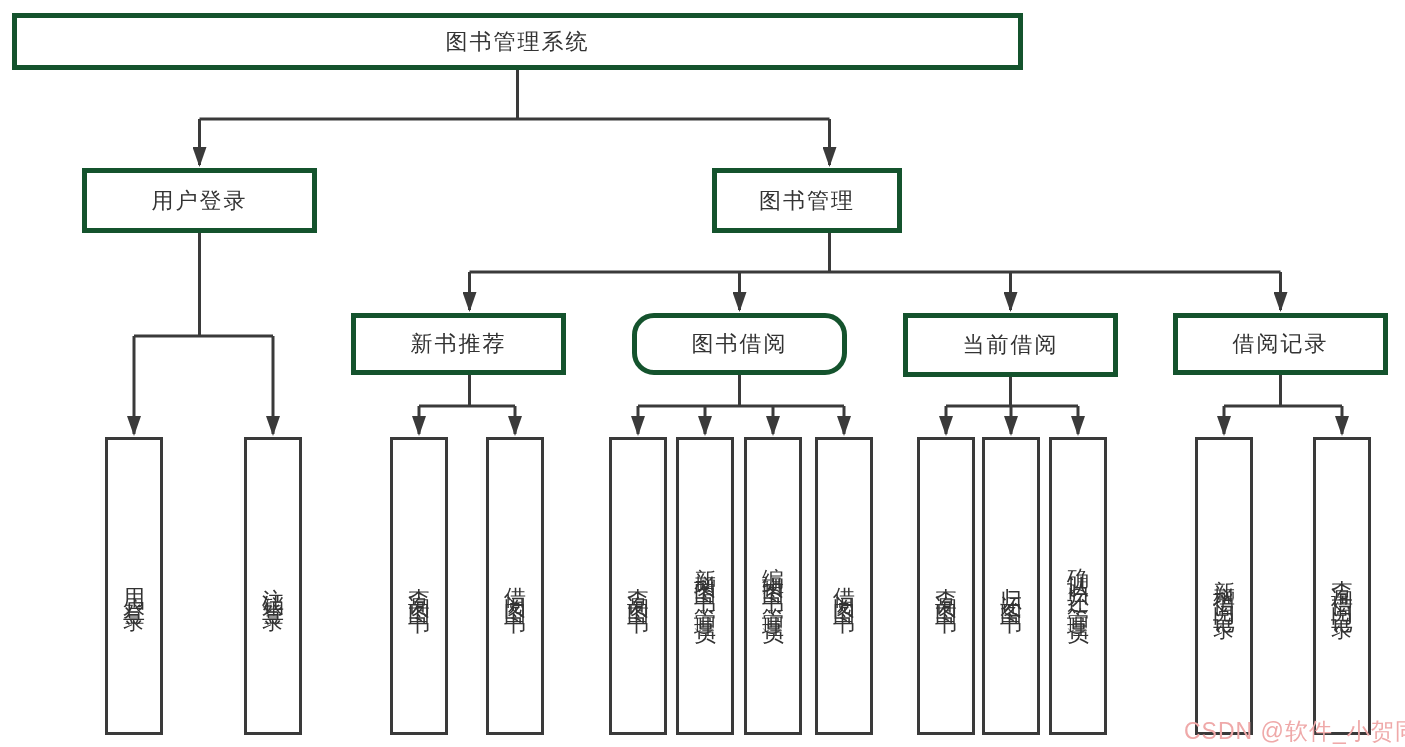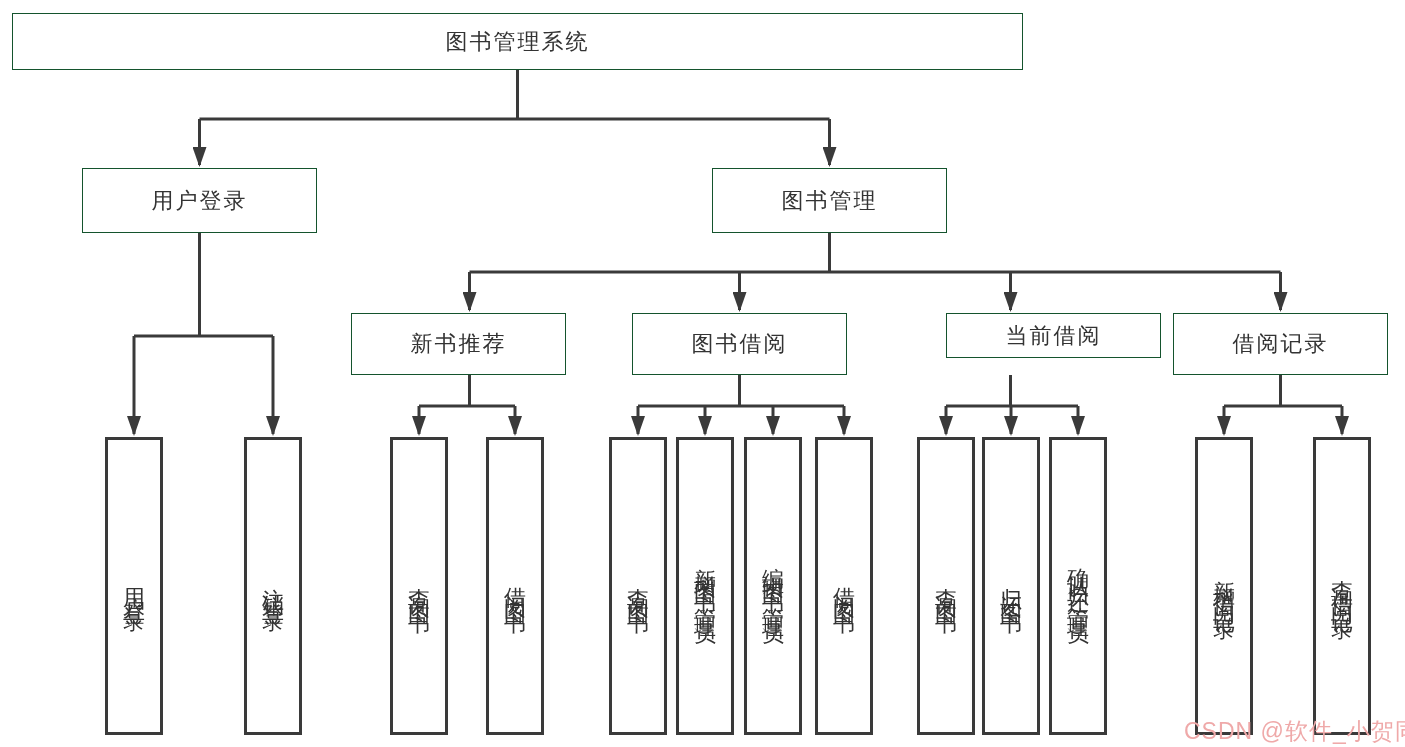--- a/index.html
+++ b/index.html
@@ -12,21 +12,21 @@
     overflow: hidden;
   }
   #connectors {
     position: absolute;
     left: 0; top: 0;
     pointer-events: none;
   }
   .hbox {
     position: absolute;
     box-sizing: border-box;
-    border: 1px solid #14532d;
+    border: 5px solid #14532d;
     background: #ffffff;
     display: flex;
     align-items: center;
     justify-content: center;
     font-size: 22px;
     color: #333333;
     letter-spacing: 2px;
     white-space: nowrap;
     z-index: 2;
   }
@@ -104,25 +104,25 @@
 
       <path d="M1280.5 375 V406 M1224 406 H1342"></path>
       <line x1="1224" y1="406" x2="1224" y2="434" marker-end="url(#arw)"></line>
       <line x1="1342" y1="406" x2="1342" y2="434" marker-end="url(#arw)"></line>
     </g>
   </svg>
 
   <div class="hbox" style="left:12px; top:13px; width:1011px; height:57px;">图书管理系统</div>
 
   <div class="hbox" style="left:82px; top:168px; width:235px; height:65px;">用户登录</div>
-  <div class="hbox" style="left:712px; top:168px; width:235px; height:65px;">图书管理</div>
+  <div class="hbox" style="left:712px; top:168px; width:190px; height:65px;">图书管理</div>
 
   <div class="hbox" style="left:351px; top:313px; width:215px; height:62px;">新书推荐</div>
-  <div class="hbox" style="left:632px; top:313px; width:215px; height:62px;">图书借阅</div>
-  <div class="hbox" style="left:946px; top:313px; width:215px; height:45px;">当前借阅</div>
+  <div class="hbox" style="left:632px; top:313px; width:215px; height:62px;border-radius:22px;">图书借阅</div>
+  <div class="hbox" style="left:903px; top:313px; width:215px; height:64px;">当前借阅</div>
   <div class="hbox" style="left:1173px; top:313px; width:215px; height:62px;">借阅记录</div>
 
   <div class="vbox" style="left:105px; top:437px;">用户登录</div>
   <div class="vbox" style="left:244px; top:437px;">注销登录</div>
 
   <div class="vbox" style="left:390px; top:437px;">查询图书</div>
   <div class="vbox" style="left:486px; top:437px;">借阅图书</div>
 
   <div class="vbox" style="left:609px; top:437px;">查询图书</div>
   <div class="vbox" style="left:676px; top:437px;">新增图书（管理员）</div>

